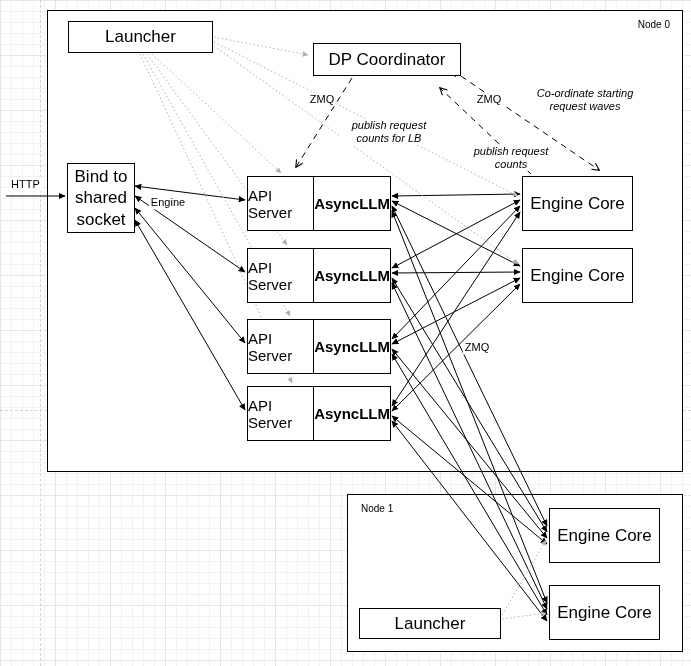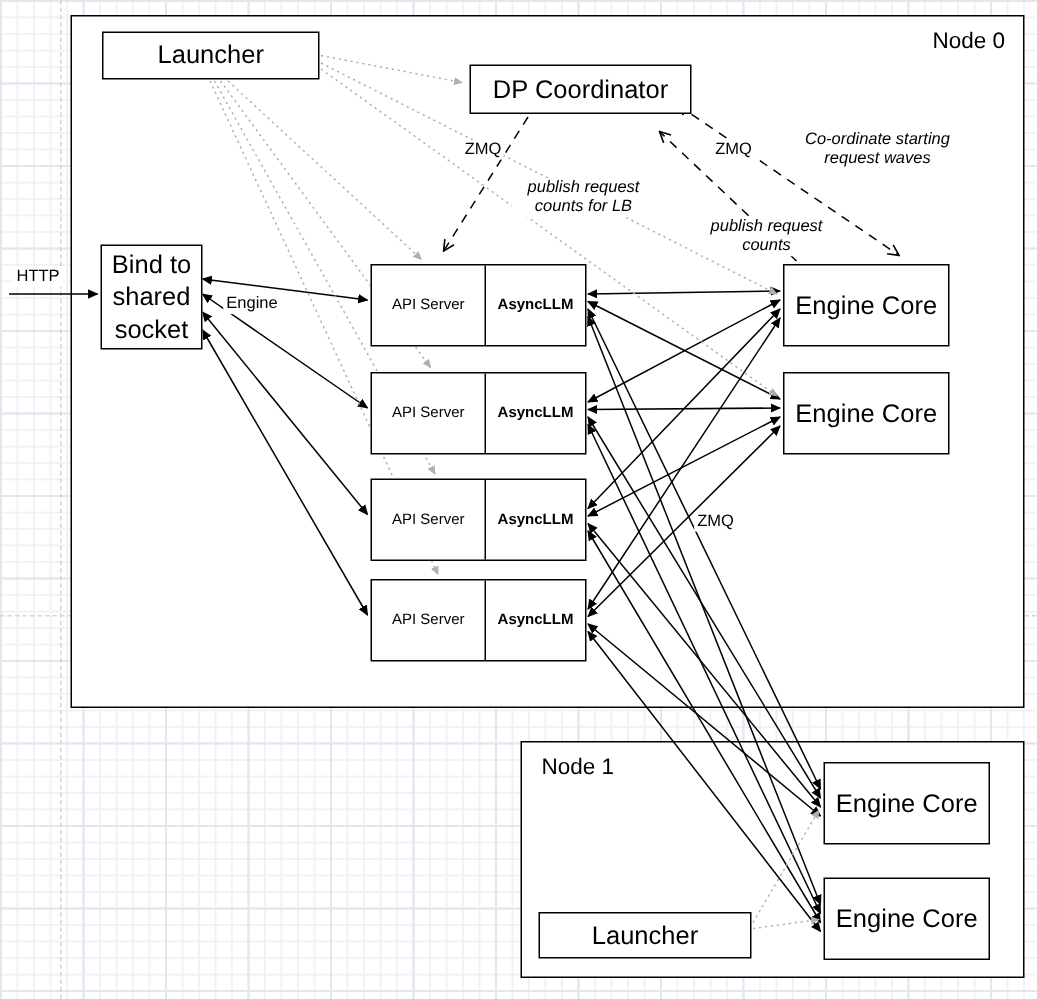--- a/index.html
+++ b/index.html
@@ -16,38 +16,38 @@
       linear-gradient(to bottom, #f1f2f8 1px, transparent 1px);
     background-size: 55px 55px, 55px 55px, 11px 11px, 11px 11px;
   }
 
   .pb-h { position:absolute; left:0; top:410px; width:691px; height:0;
           border-top:1px dashed #d4d4d4; z-index:0; }
   .pb-v { position:absolute; left:40px; top:0; width:0; height:666px;
           border-left:1px dashed #d4d4d4; z-index:0; }
 
   .noderect { position:absolute; background:#fff; border:1px solid #000; z-index:1; }
-  .nodetitle { position:absolute; font-size:15px; }
+  .nodetitle { position:absolute; font-size:10px; }
   .nodetitle.tr { top:8px; right:12px; }
   .nodetitle.tl { top:8px; left:13px; }
 
   #edges { position:absolute; left:0; top:0; z-index:2; pointer-events:none; }
   .edge.solid  { stroke:#000; stroke-width:1; fill:none; }
   .edge.dashed { stroke:#000; stroke-width:1; fill:none; stroke-dasharray:6 5; }
   .edge.dotted { stroke:#b0b0b0; stroke-width:1; fill:none; stroke-dasharray:1.5 2.5; }
 
   .box { position:absolute; z-index:3; background:#fff; border:1px solid #000;
          display:flex; align-items:center; justify-content:center;
          text-align:center; font-size:17px; line-height:1.25; }
   .box .lbl { padding:0 3px; }
 
   .apirow { position:absolute; z-index:3; display:flex; width:144px; height:55px;
             background:#fff; border:1px solid #000; }
   .apirow .cell { display:flex; align-items:center; justify-content:center;
-                  font-size:10px; }
+                  font-size:15px; }
   .apirow .api { width:76px; border-right:1px solid #000; }
   .apirow .llm { flex:1;font-weight:bold; }
 
   .elabel { position:absolute; z-index:4; font-size:11px; background:#fff;
             padding:0 2px; white-space:nowrap; line-height:1.2; }
   .elabel.c { transform:translate(-50%,-50%); text-align:center; }
   .elabel.wrap { white-space:normal;font-style:italic; }
   .w96 { width:96px; } .w86 { width:86px; } .w128 { width:128px; }
 </style>
 </head>

